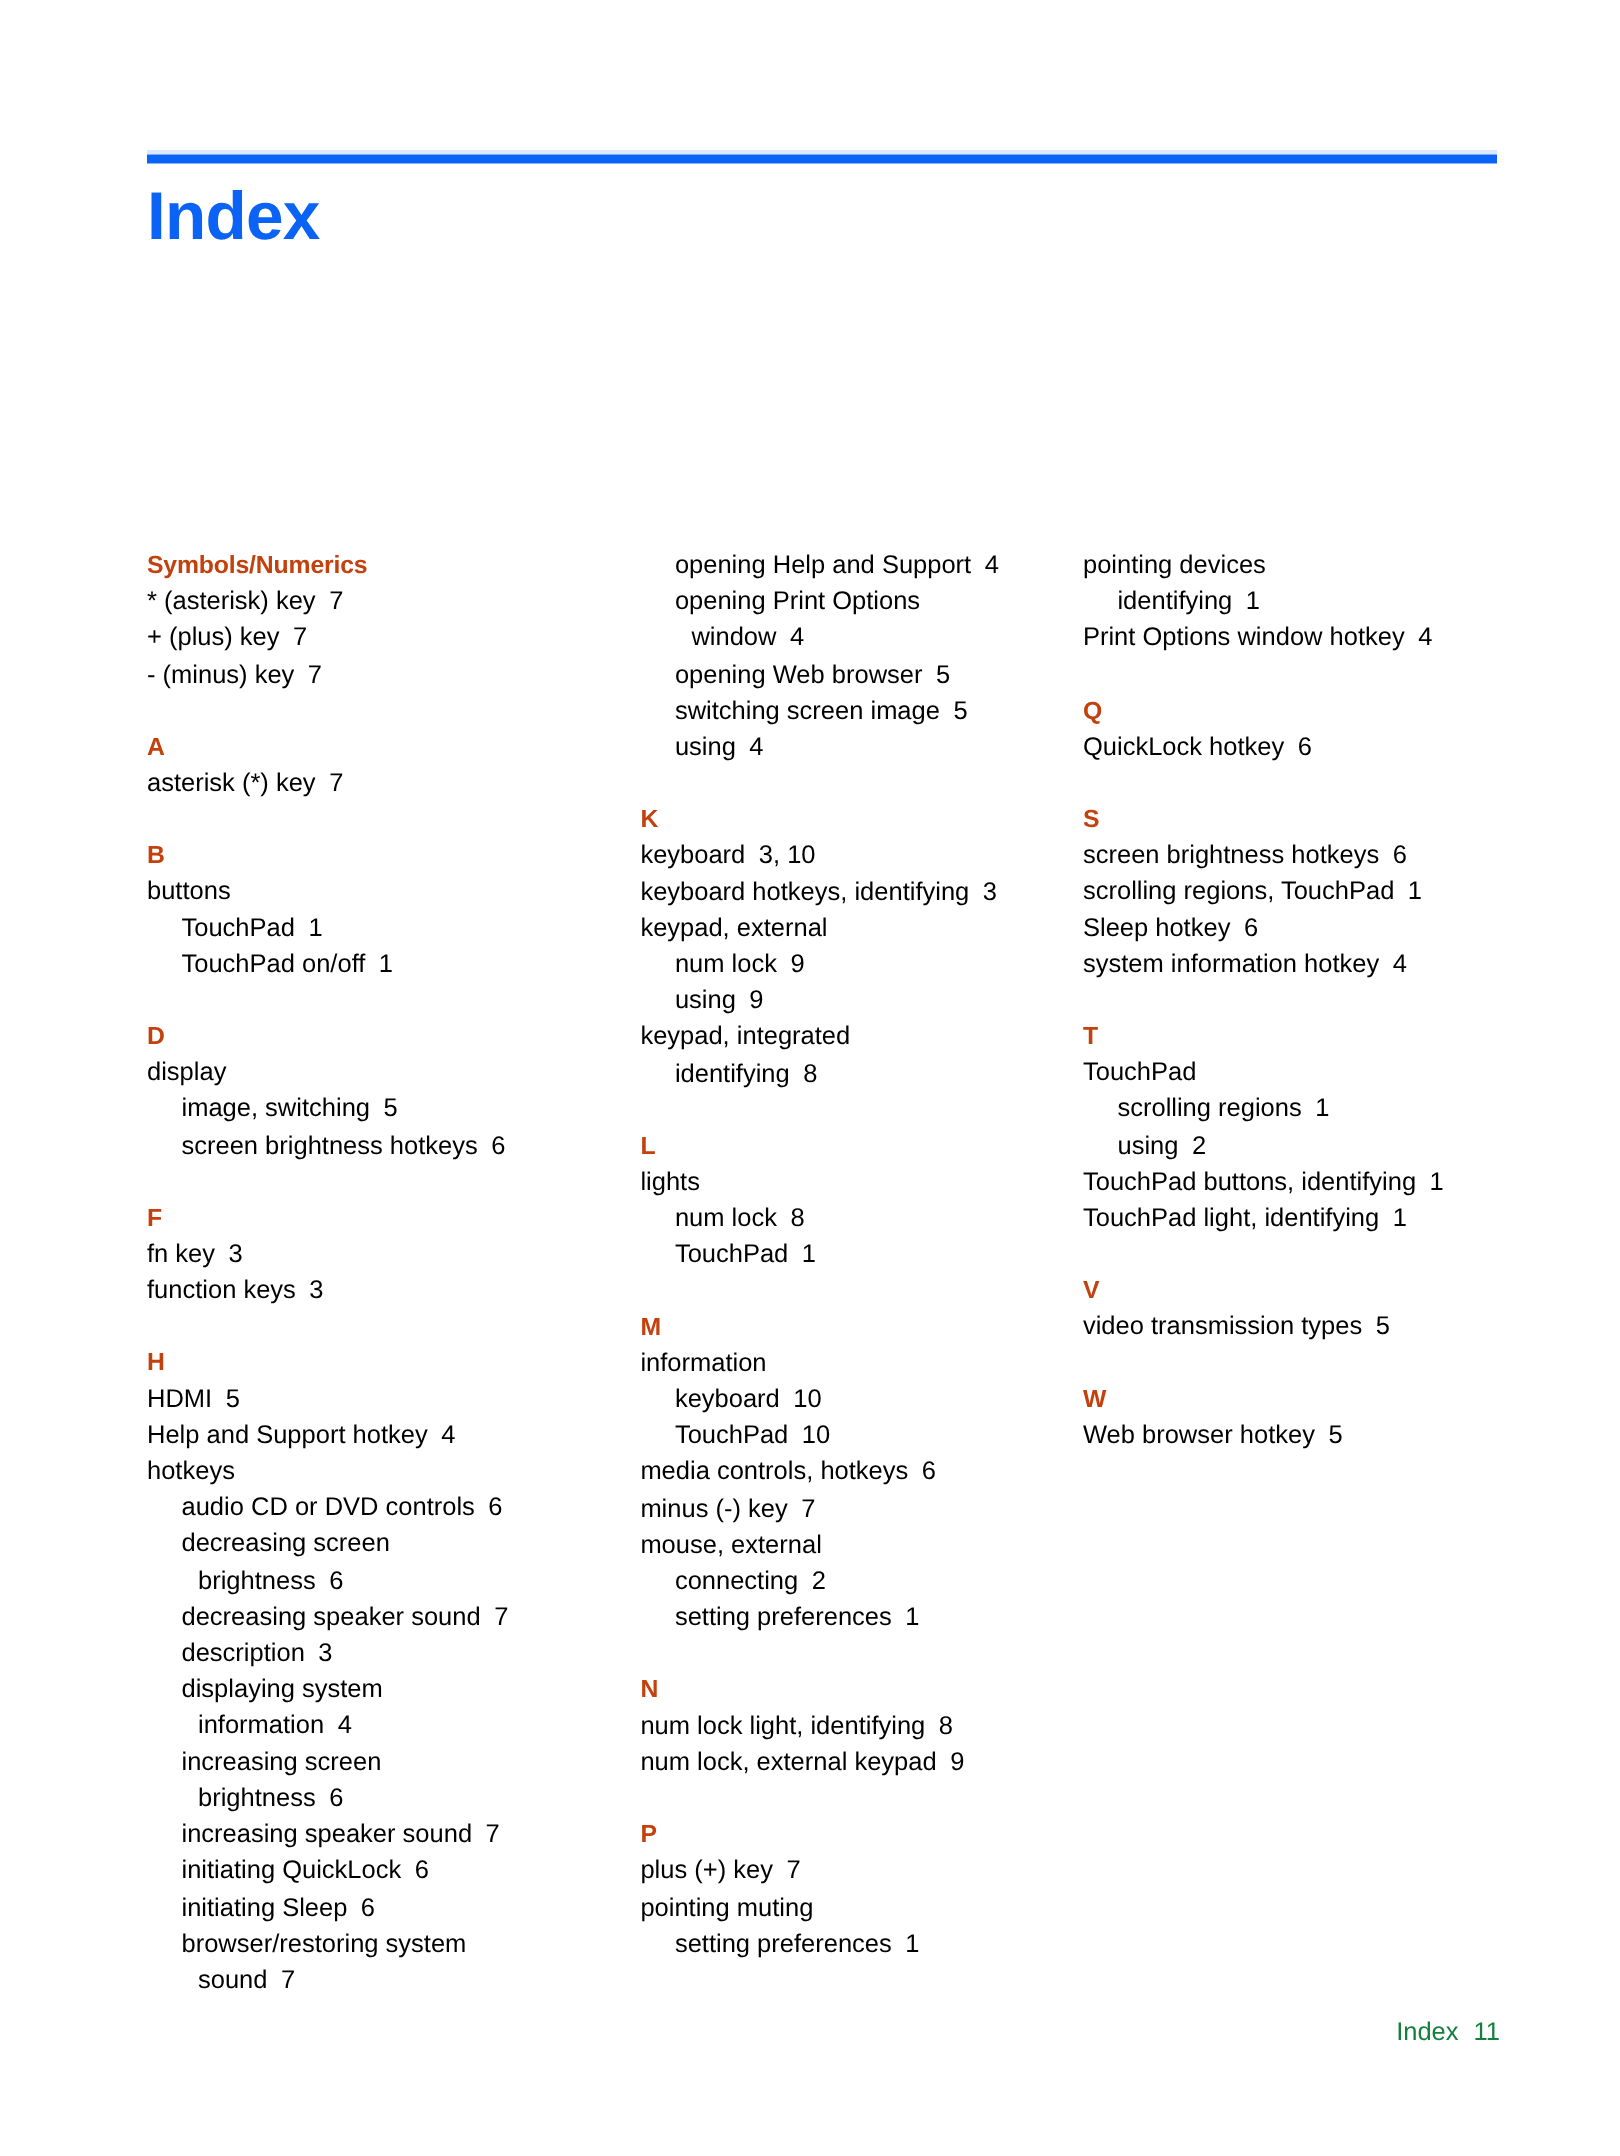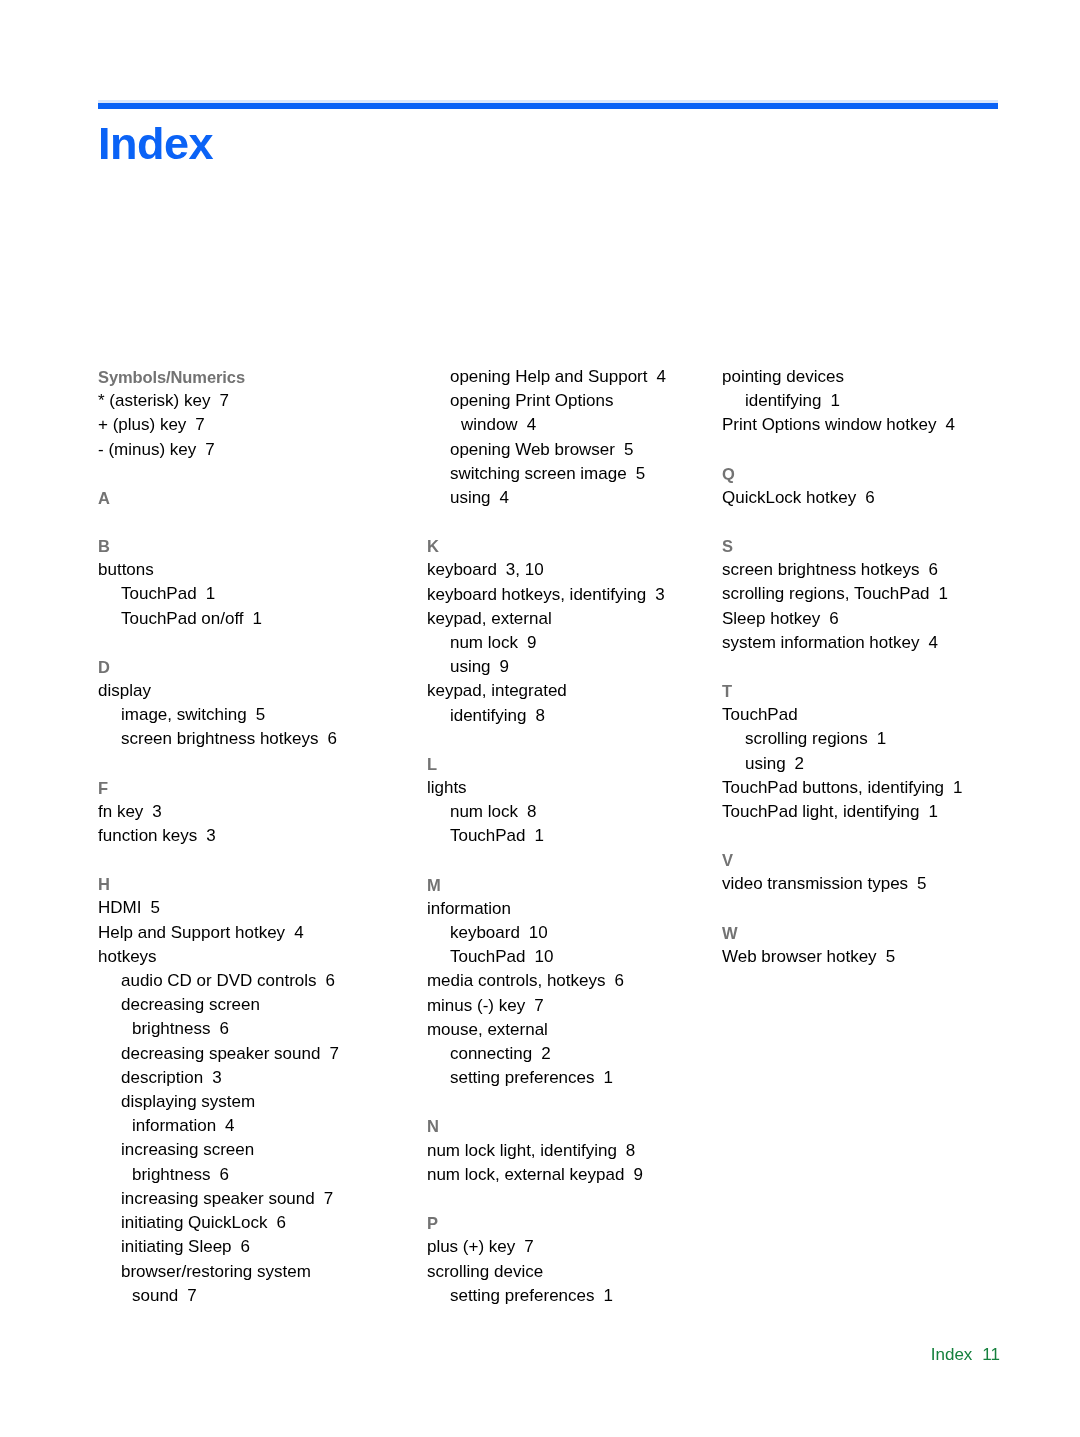--- a/index.html
+++ b/index.html
@@ -65,21 +65,21 @@
     width: 304px;
     box-sizing: border-box;
     padding-right: 10px;
   }
   .column.col2 { padding-left: 27px; width: 314px; }
   .column.col3 { padding-left: 10px; width: 300px; }
 
   .letter-head {
     font-size: 16.5px;
     font-weight: bold;
-    color: #737373;
+    color: #c2410c;
     line-height: 24.2px;
     white-space: nowrap;
   }
   .letter-head.symbols { letter-spacing: -0.1px; }
 
   .gap {
     height: 24px;
   }
 
   .entry {
@@ -121,20 +121,21 @@
   </div>
 
   <div class="columns" id="columns-root">
       <div class="column col1">
         <div class="letter-head symbols">Symbols/Numerics</div>
         <div class="entry lvl0"><span>* (asterisk) key</span><span class="pg">7</span></div>
         <div class="entry lvl0"><span>+ (plus) key</span><span class="pg">7</span></div>
         <div class="entry lvl0"><span>- (minus) key</span><span class="pg">7</span></div>
         <div class="gap"></div>
         <div class="letter-head">A</div>
+        <div class="entry lvl0"><span>asterisk (*) key</span><span class="pg">7</span></div>
         <div class="gap"></div>
         <div class="letter-head">B</div>
         <div class="entry lvl0"><span>buttons</span></div>
         <div class="entry lvl1"><span>TouchPad</span><span class="pg">1</span></div>
         <div class="entry lvl1"><span>TouchPad on/off</span><span class="pg">1</span></div>
         <div class="gap"></div>
         <div class="letter-head">D</div>
         <div class="entry lvl0"><span>display</span></div>
         <div class="entry lvl1"><span>image, switching</span><span class="pg">5</span></div>
         <div class="entry lvl1"><span>screen brightness hotkeys</span><span class="pg">6</span></div>
@@ -193,21 +194,21 @@
         <div class="entry lvl0"><span>mouse, external</span></div>
         <div class="entry lvl1"><span>connecting</span><span class="pg">2</span></div>
         <div class="entry lvl1"><span>setting preferences</span><span class="pg">1</span></div>
         <div class="gap"></div>
         <div class="letter-head">N</div>
         <div class="entry lvl0"><span>num lock light, identifying</span><span class="pg">8</span></div>
         <div class="entry lvl0"><span>num lock, external keypad</span><span class="pg">9</span></div>
         <div class="gap"></div>
         <div class="letter-head">P</div>
         <div class="entry lvl0"><span>plus (+) key</span><span class="pg">7</span></div>
-        <div class="entry lvl0"><span>scrolling device</span></div>
+        <div class="entry lvl0"><span>pointing muting</span></div>
         <div class="entry lvl1"><span>setting preferences</span><span class="pg">1</span></div>
       </div>
       <div class="column col3">
         <div class="entry lvl0"><span>pointing devices</span></div>
         <div class="entry lvl1"><span>identifying</span><span class="pg">1</span></div>
         <div class="entry lvl0"><span>Print Options window hotkey</span><span class="pg">4</span></div>
         <div class="gap"></div>
         <div class="letter-head">Q</div>
         <div class="entry lvl0"><span>QuickLock hotkey</span><span class="pg">6</span></div>
         <div class="gap"></div>

